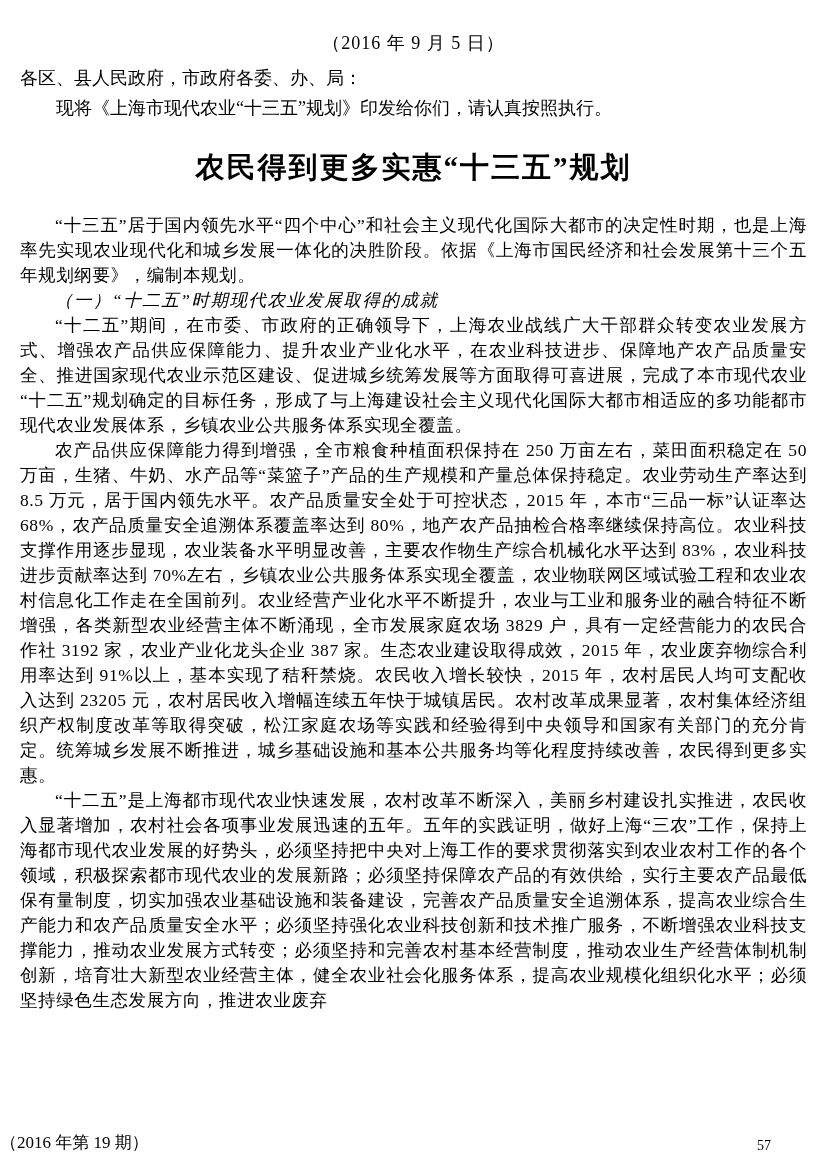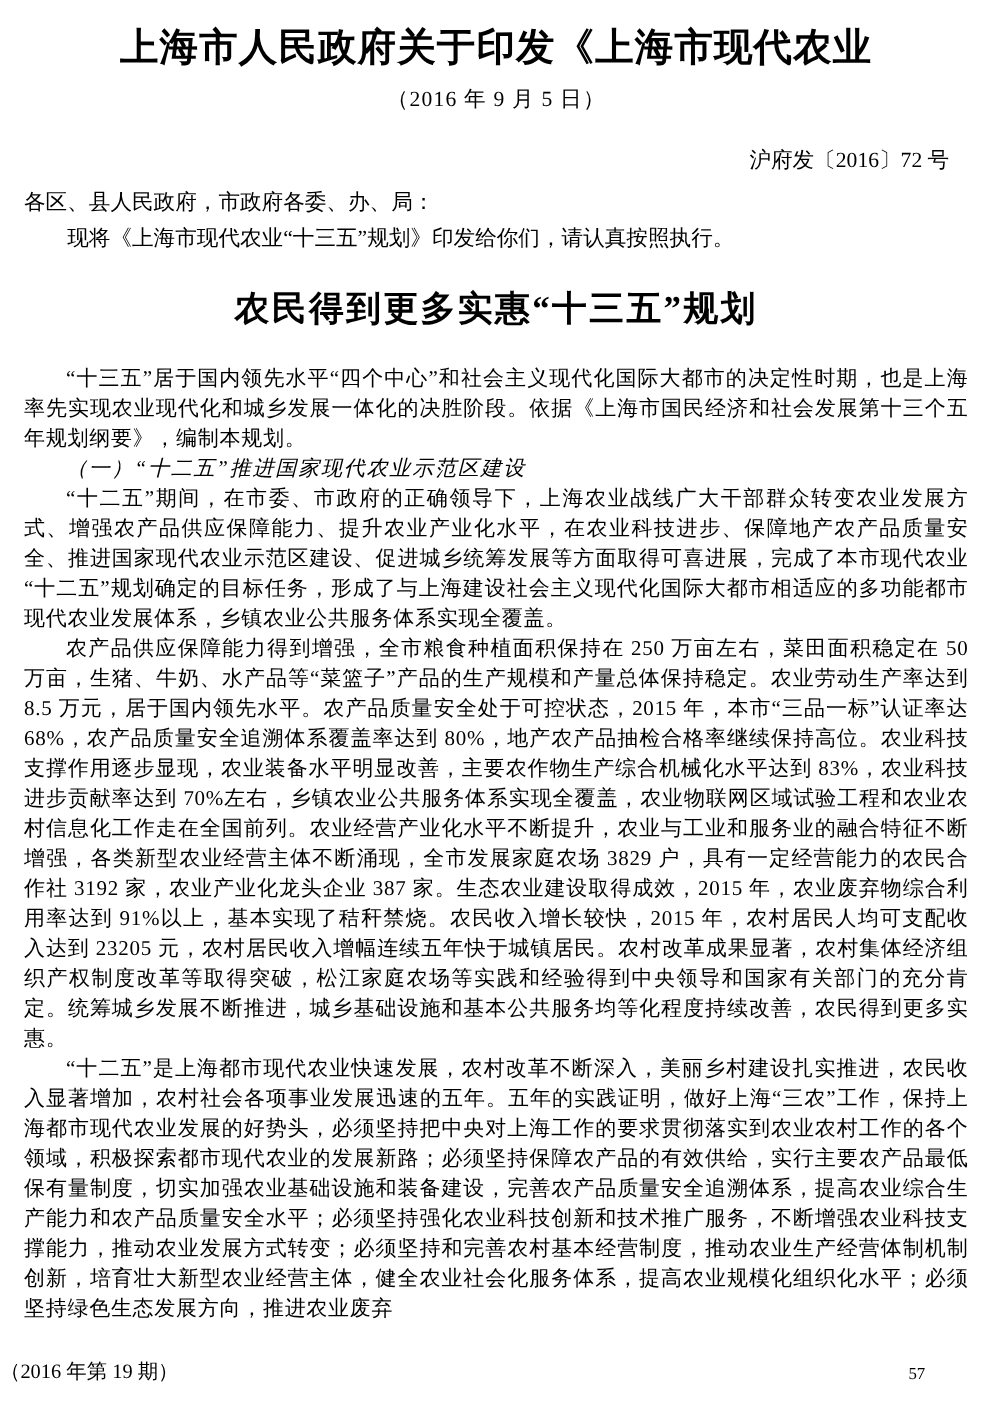--- a/index.html
+++ b/index.html
@@ -90,37 +90,35 @@
     bottom: 0;
     font-size: 14px;
   }
 </style>
 </head>
 <body>
 
 <div class="page">
 
   <div class="notice-title">
-    <div>上海市人民政府关于印发《上海市现代农业</div>
   </div>
 
   <div class="notice-date">（2016 年 9 月 5 日）</div>
 
-  <div class="doc-number">沪府发〔2016〕72 号</div>
 
   <div class="addressee">各区、县人民政府，市政府各委、办、局：</div>
 
   <div class="notice-body">现将《上海市现代农业“十三五”规划》印发给你们，请认真按照执行。</div>
 
   <div class="plan-title">农民得到更多实惠“十三五”规划</div>
 
   <div class="para">“十三五”居于国内领先水平“四个中心”和社会主义现代化国际大都市的决定性时期，也是上海率先实现农业现代化和城乡发展一体化的决胜阶段。依据《上海市国民经济和社会发展第十三个五年规划纲要》，编制本规划。</div>
 
 
-  <div class="section-subheading">（一）“十二五”推进国家现代农业示范区建设</div>
+  <div class="section-subheading">（一）“十二五”时期现代农业发展取得的成就</div>
 
   <div class="para">“十二五”期间，在市委、市政府的正确领导下，上海农业战线广大干部群众转变农业发展方式、增强农产品供应保障能力、提升农业产业化水平，在农业科技进步、保障地产农产品质量安全、推进国家现代农业示范区建设、促进城乡统筹发展等方面取得可喜进展，完成了本市现代农业“十二五”规划确定的目标任务，形成了与上海建设社会主义现代化国际大都市相适应的多功能都市现代农业发展体系，乡镇农业公共服务体系实现全覆盖。</div>
 
   <div class="para">农产品供应保障能力得到增强，全市粮食种植面积保持在 250 万亩左右，菜田面积稳定在 50 万亩，生猪、牛奶、水产品等“菜篮子”产品的生产规模和产量总体保持稳定。农业劳动生产率达到 8.5 万元，居于国内领先水平。农产品质量安全处于可控状态，2015 年，本市“三品一标”认证率达 68%，农产品质量安全追溯体系覆盖率达到 80%，地产农产品抽检合格率继续保持高位。农业科技支撑作用逐步显现，农业装备水平明显改善，主要农作物生产综合机械化水平达到 83%，农业科技进步贡献率达到 70%左右，乡镇农业公共服务体系实现全覆盖，农业物联网区域试验工程和农业农村信息化工作走在全国前列。农业经营产业化水平不断提升，农业与工业和服务业的融合特征不断增强，各类新型农业经营主体不断涌现，全市发展家庭农场 3829 户，具有一定经营能力的农民合作社 3192 家，农业产业化龙头企业 387 家。生态农业建设取得成效，2015 年，农业废弃物综合利用率达到 91%以上，基本实现了秸秆禁烧。农民收入增长较快，2015 年，农村居民人均可支配收入达到 23205 元，农村居民收入增幅连续五年快于城镇居民。农村改革成果显著，农村集体经济组织产权制度改革等取得突破，松江家庭农场等实践和经验得到中央领导和国家有关部门的充分肯定。统筹城乡发展不断推进，城乡基础设施和基本公共服务均等化程度持续改善，农民得到更多实惠。</div>
 
   <div class="para">“十二五”是上海都市现代农业快速发展，农村改革不断深入，美丽乡村建设扎实推进，农民收入显著增加，农村社会各项事业发展迅速的五年。五年的实践证明，做好上海“三农”工作，保持上海都市现代农业发展的好势头，必须坚持把中央对上海工作的要求贯彻落实到农业农村工作的各个领域，积极探索都市现代农业的发展新路；必须坚持保障农产品的有效供给，实行主要农产品最低保有量制度，切实加强农业基础设施和装备建设，完善农产品质量安全追溯体系，提高农业综合生产能力和农产品质量安全水平；必须坚持强化农业科技创新和技术推广服务，不断增强农业科技支撑能力，推动农业发展方式转变；必须坚持和完善农村基本经营制度，推动农业生产经营体制机制创新，培育壮大新型农业经营主体，健全农业社会化服务体系，提高农业规模化组织化水平；必须坚持绿色生态发展方向，推进农业废弃</div>
 
 </div>
 
 <div class="footer">

